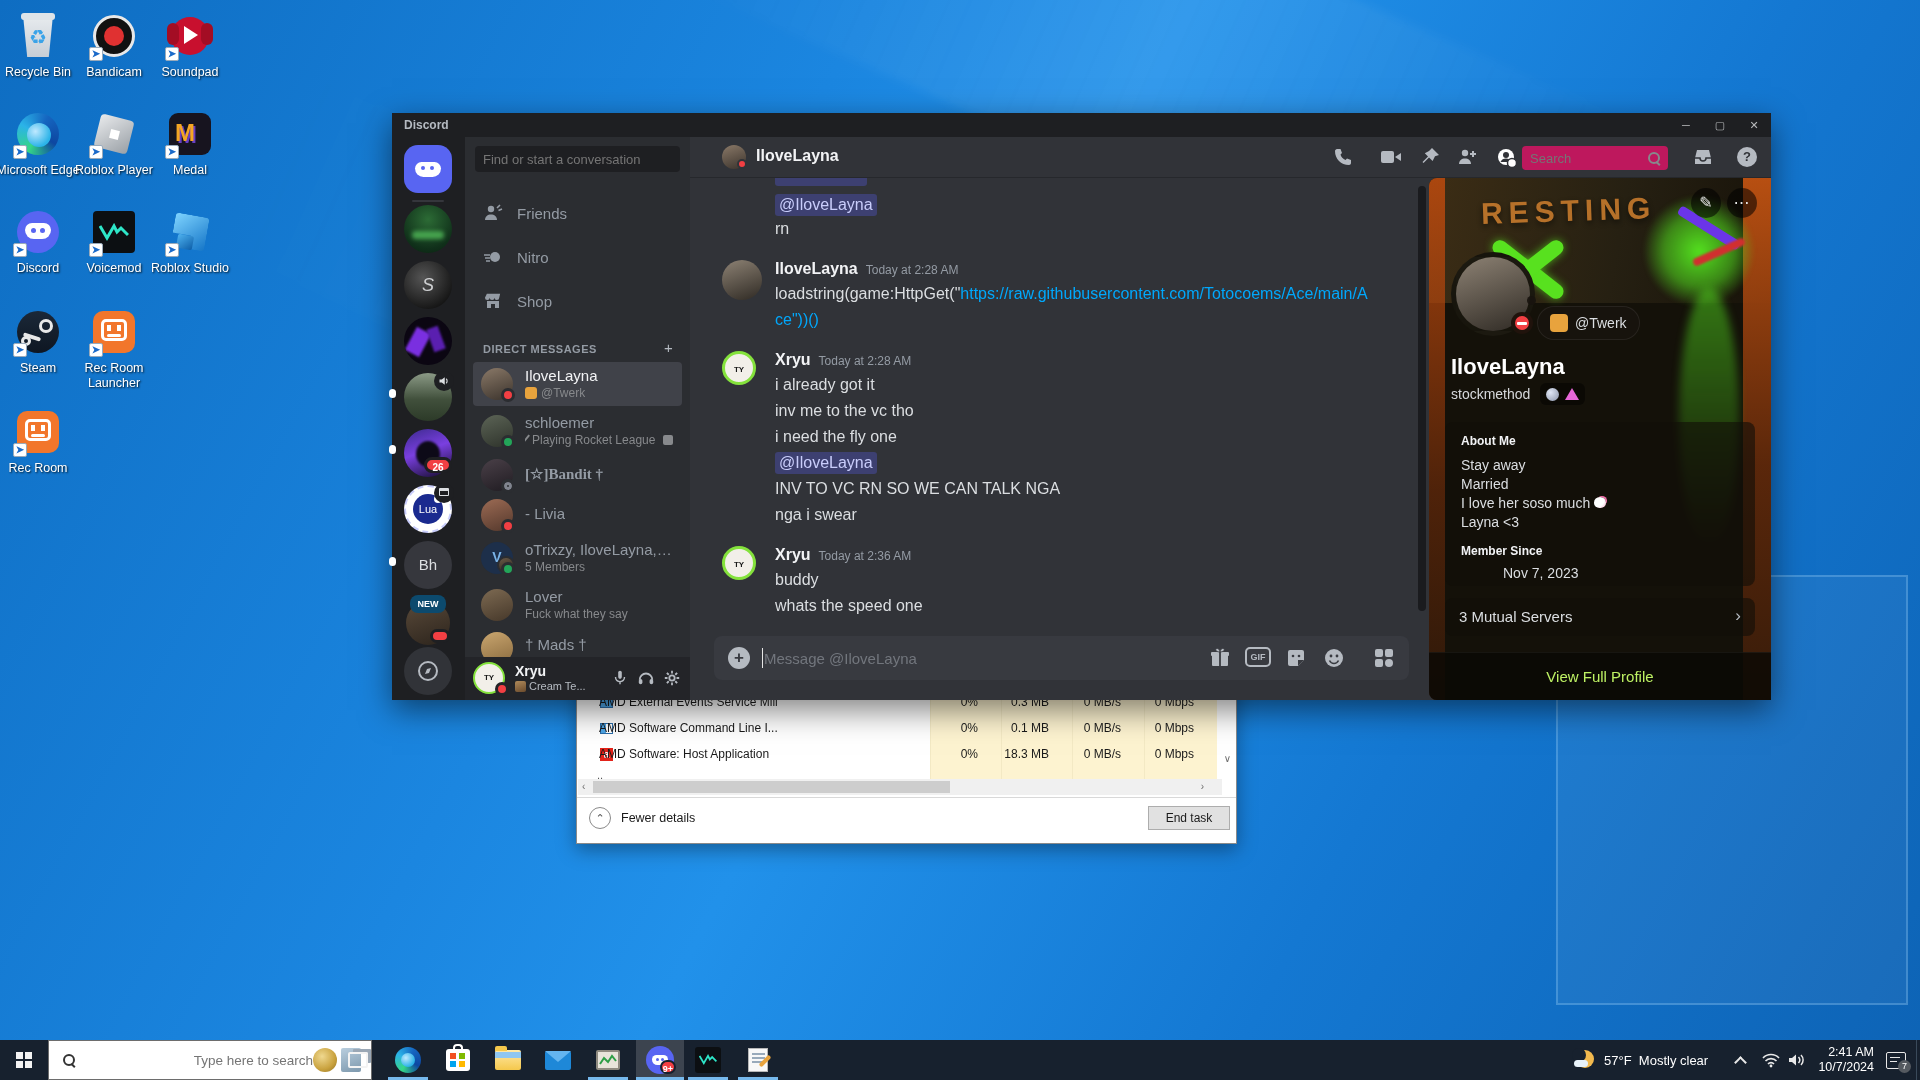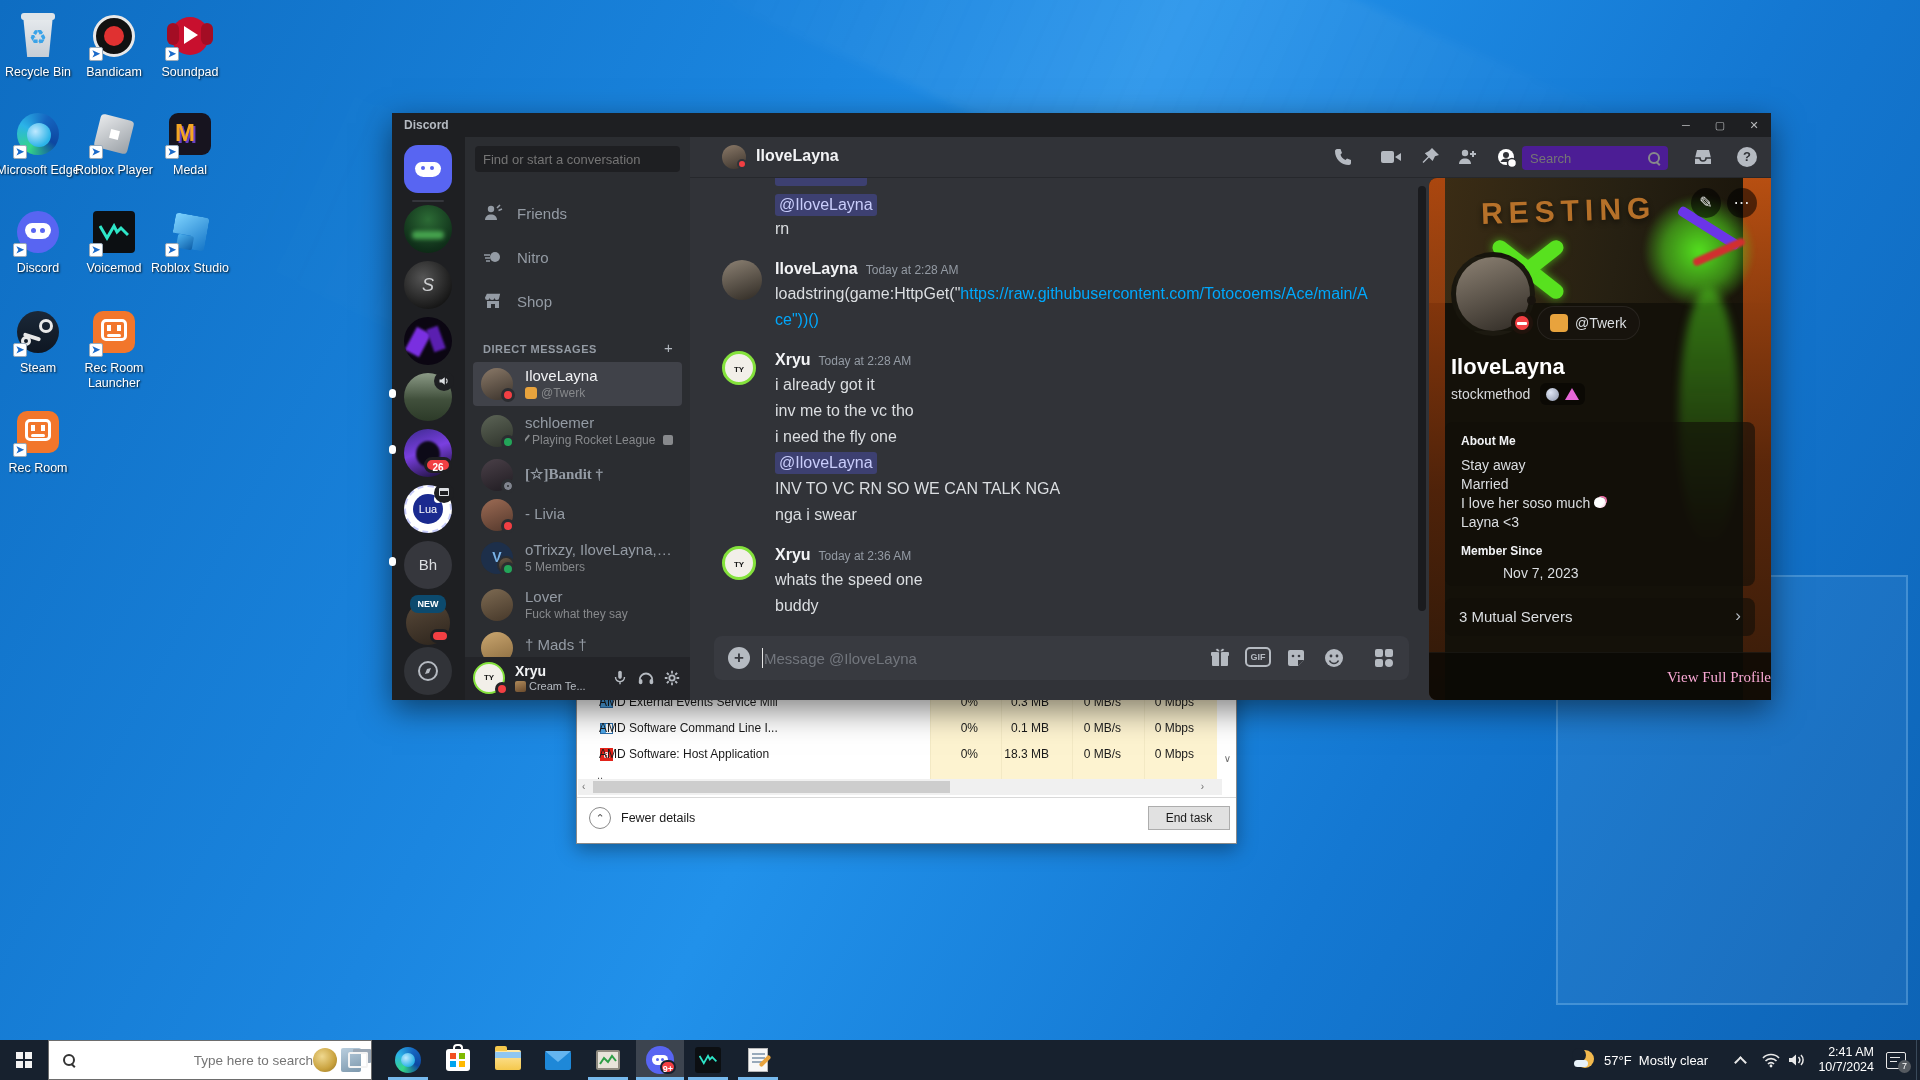--- a/index.html
+++ b/index.html
@@ -427,21 +427,21 @@
               <circle cx="8" cy="6" r="3.2" fill="#b5bac1"></circle>
               <path d="M2 17c0-3.6 2.7-5.6 6-5.6s6 2 6 5.6z" fill="#b5bac1"></path>
               <path d="M16 4v6M13 7h6" stroke="#b5bac1" stroke-width="2"></path>
             </svg>
           <svg class="tico" style="left:806px;" width="22" height="22" viewBox="0 0 22 22">
               <circle cx="10" cy="10" r="8" fill="#fff"></circle>
               <circle cx="10" cy="8" r="3" fill="#313338"></circle>
               <path d="M4.5 15c1-2.5 3-3.5 5.5-3.5s4.5 1 5.5 3.5" fill="#313338"></path>
               <circle cx="16" cy="16" r="4.5" fill="#fff" stroke="#313338" stroke-width="1.5"></circle>
             </svg>
-          <div class="a" style="left:832px;top:9px;width:146px;height:24px;background:#4c1d95;border-radius:4px;">
+          <div class="a" style="left:832px;top:9px;width:146px;height:24px;background:#be185d;border-radius:4px;">
             <input style="position: absolute; left: 8px; top: 0px; width: 110px; height: 24px; background: transparent; border: 0px; outline: 0px; color: rgb(219, 222, 225); font-size: 13px; font-family: &quot;Liberation Sans&quot;, sans-serif;" placeholder="Search">
             <div class="mag" style="position:absolute;right:8px;top:6px;color:#87898c;"></div>
           </div>
           <svg class="tico" style="left:1003px;" width="20" height="20" viewBox="0 0 20 20">
               <path d="M4 3h12l2 8v6H2v-6z" fill="#b5bac1"></path>
               <path d="M2 11h5a3 3 0 006 0h5" stroke="#313338" stroke-width="1.5" fill="none"></path>
             </svg>
           <div class="tico" style="left:1047px;width:20px;height:20px;border-radius:50%;background:#b5bac1;color:#313338;font-size:13px;font-weight:bold;text-align:center;line-height:20px;">?</div>
         </div>
 
@@ -466,22 +466,22 @@
                 <div class="mline">i already got it</div>
                 <div class="mline">inv me to the vc tho</div>
                 <div class="mline">i need the fly one</div>
                 <div style="line-height:26px;"><span class="pill">@IloveLayna</span></div>
                 <div class="mline">INV TO VC RN SO WE CAN TALK NGA</div>
                 <div class="mline">nga i swear</div>
               </div>
               <div class="mgroup">
                 <div class="gavatar" style="background:#f2efe9;border:3px solid #84e23c;width:34px;height:34px;color:#1a1a1a;font-size:8px;font-weight:bold;text-align:center;line-height:32px;">TY</div>
                 <div class="mhead"><span class="au">Xryu</span><span class="ts">Today at 2:36 AM</span></div>
+                <div class="mline">buddy</div>
                 <div class="mline">whats the speed one</div>
-                <div class="mline">buddy</div>
               </div>
             </div>
             <div class="scrollthumb"></div>
 
             <div class="inputbar">
               <div class="a circ" style="left:14px;top:11px;width:22px;height:22px;background:#b5bac1;color:#383a40;font-size:17px;font-weight:bold;text-align:center;line-height:21px;">+</div>
               <div class="a" style="left:48px;top:12px;width:1px;height:20px;background:#e6e6e6;"></div>
               <input placeholder="Message @IloveLayna" style="">
               <svg class="iico" style="right:178px;" width="22" height="22" viewBox="0 0 22 22">
                   <rect x="3" y="8" width="16" height="11" rx="1" fill="#b5bac1"></rect>
@@ -547,21 +547,21 @@
               <div class="pline">Married</div>
               <div class="pline"><span>I love her soso much</span> <span style="display:inline-block;width:12px;height:11px;background:radial-gradient(circle at 30% 30%,#fff 55%,#f5a9c8);border-radius:50% 50% 45% 45%;box-shadow:2px -2px 0 -1px #f06ea9;"></span></div>
               <div class="pline">Layna &lt;3</div>
               <div class="ptitle" style="margin-top:12px;">Member Since</div>
               <div class="pline" style="margin-top:6px;margin-left:42px;">Nov 7, 2023</div>
             </div>
             <div class="pcard" style="top:420px;width:310px;height:38px;">
               <span class="a" style="left:14px;top:10px;font-size:15px;color:#dbdee1;">3 Mutual Servers</span>
               <span class="a" style="right:14px;top:8px;font-size:17px;color:#b5bac1;">›</span>
             </div>
-            <div class="a" style="left:0;bottom:0;width:342px;height:48px;background:rgba(10,8,5,.82);border-top:1px solid rgba(255,255,255,.05);text-align:right;line-height:48px;font-size:15px;color:#f9a8d4;z-index:5;font-family:Liberation Serif, serif;">View Full Profile</div>
+            <div class="a" style="left:0;bottom:0;width:342px;height:48px;background:rgba(10,8,5,.82);border-top:1px solid rgba(255,255,255,.05);text-align:center;line-height:48px;font-size:15px;color:#bef264;z-index:5;">View Full Profile</div>
           </div>
         </div>
       </div>
     </div>
   </div>
 
   <div id="taskbar">
     <div class="tbtn" style="left:0;width:48px;">
       <div style="display:grid;grid-template-columns:7px 7px;grid-gap:1.5px;">
         <div style="width:7px;height:7px;background:#f3f3f3;"></div>

